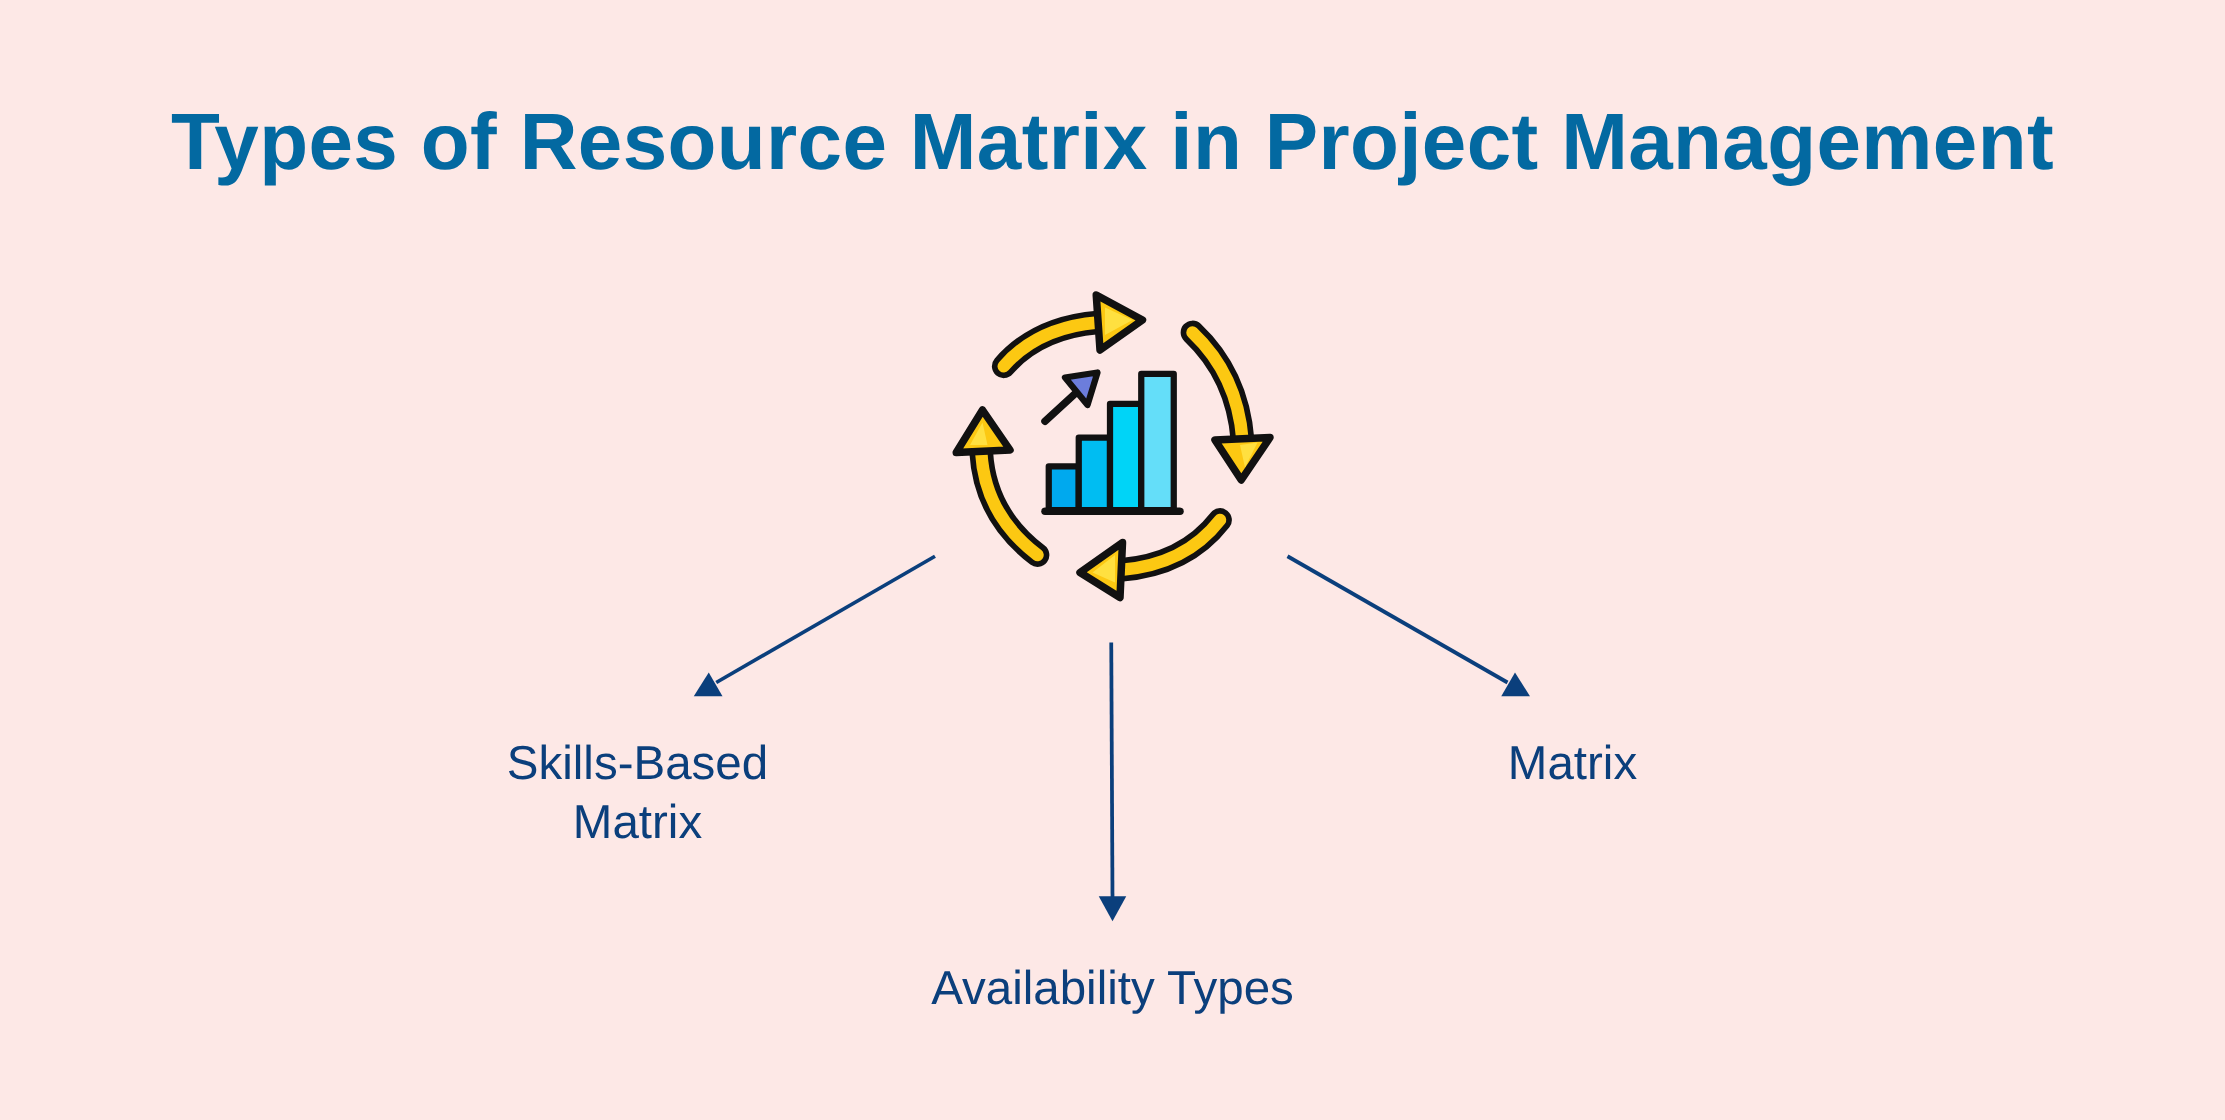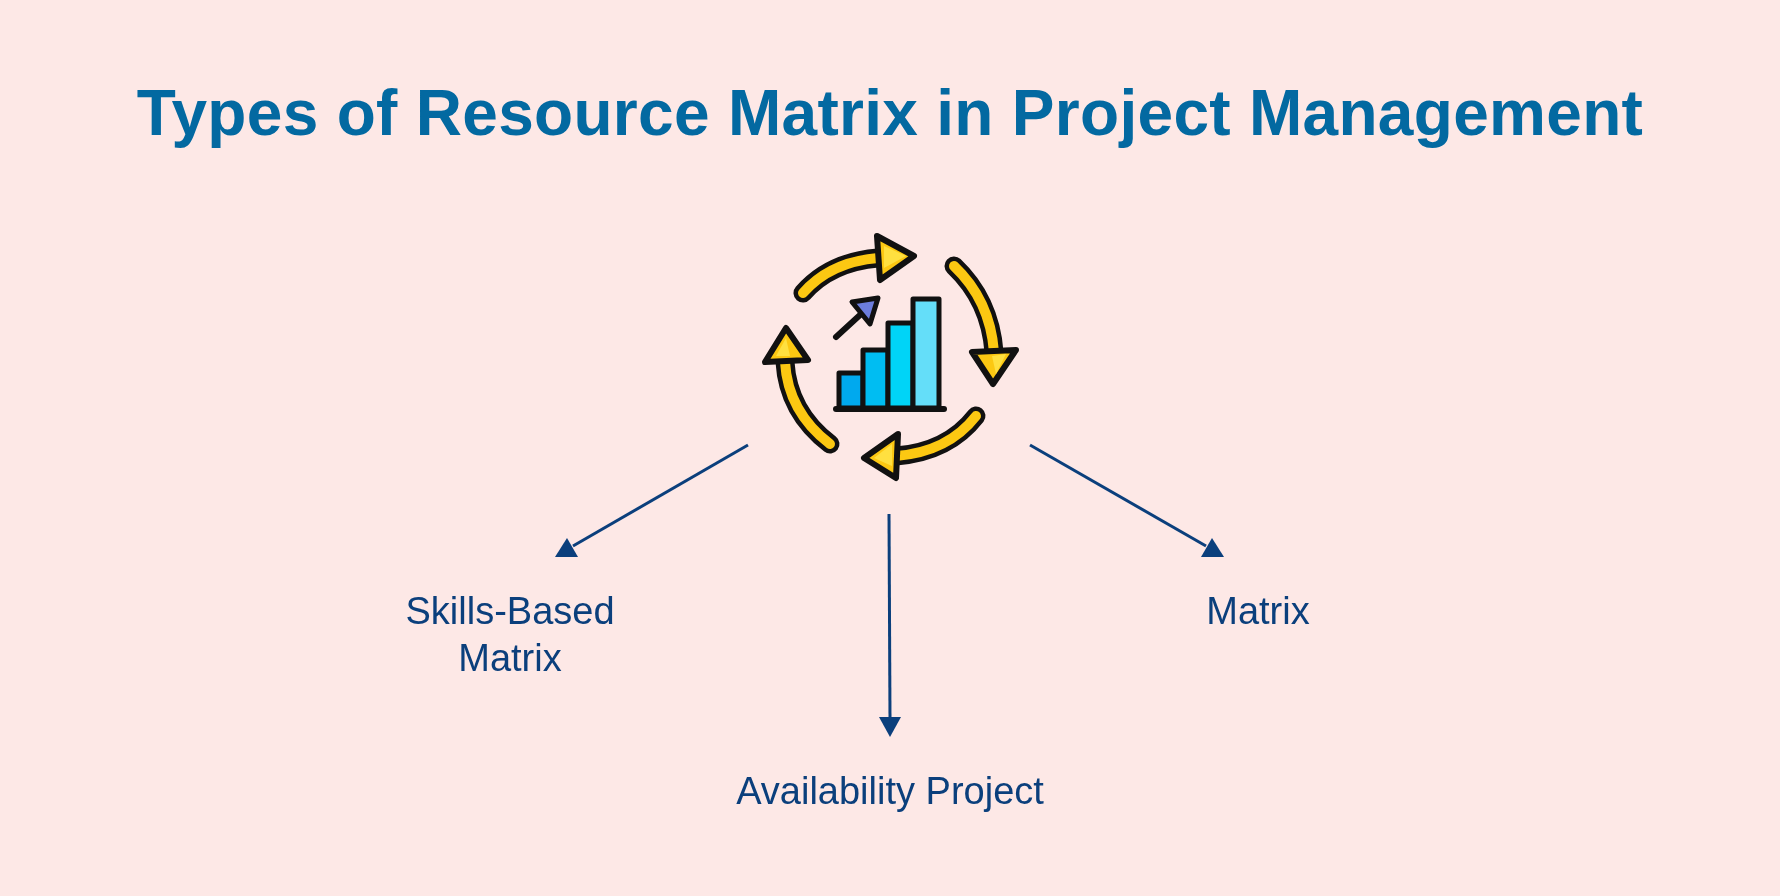--- a/index.html
+++ b/index.html
@@ -95,18 +95,18 @@
     </g>
   </g>
 </svg>
 
 <div class="label" id="lbl-skills">
   <span>Skills-Based</span>
   <span>Matrix</span>
 </div>
 
 <div class="label" id="lbl-availability">
-  <span>Availability Project</span>
+  <span>Availability Types</span>
 </div>
 
 <div class="label" id="lbl-capacity">
   <span>Matrix</span>
 </div>
 
 </body></html>

